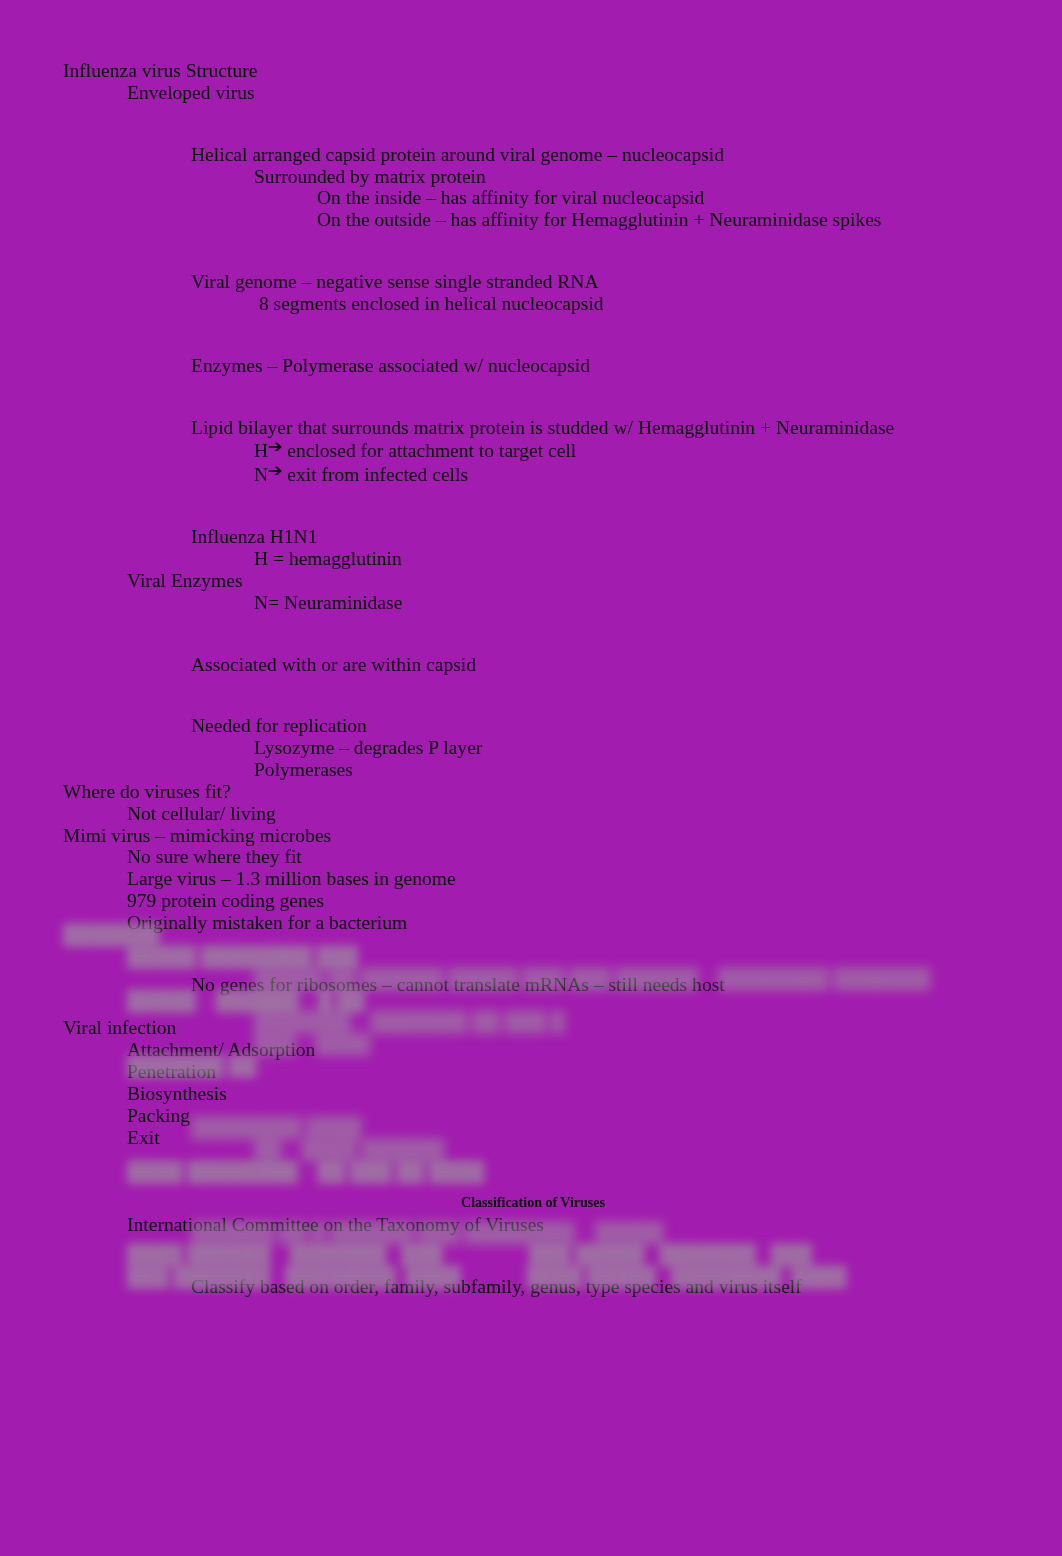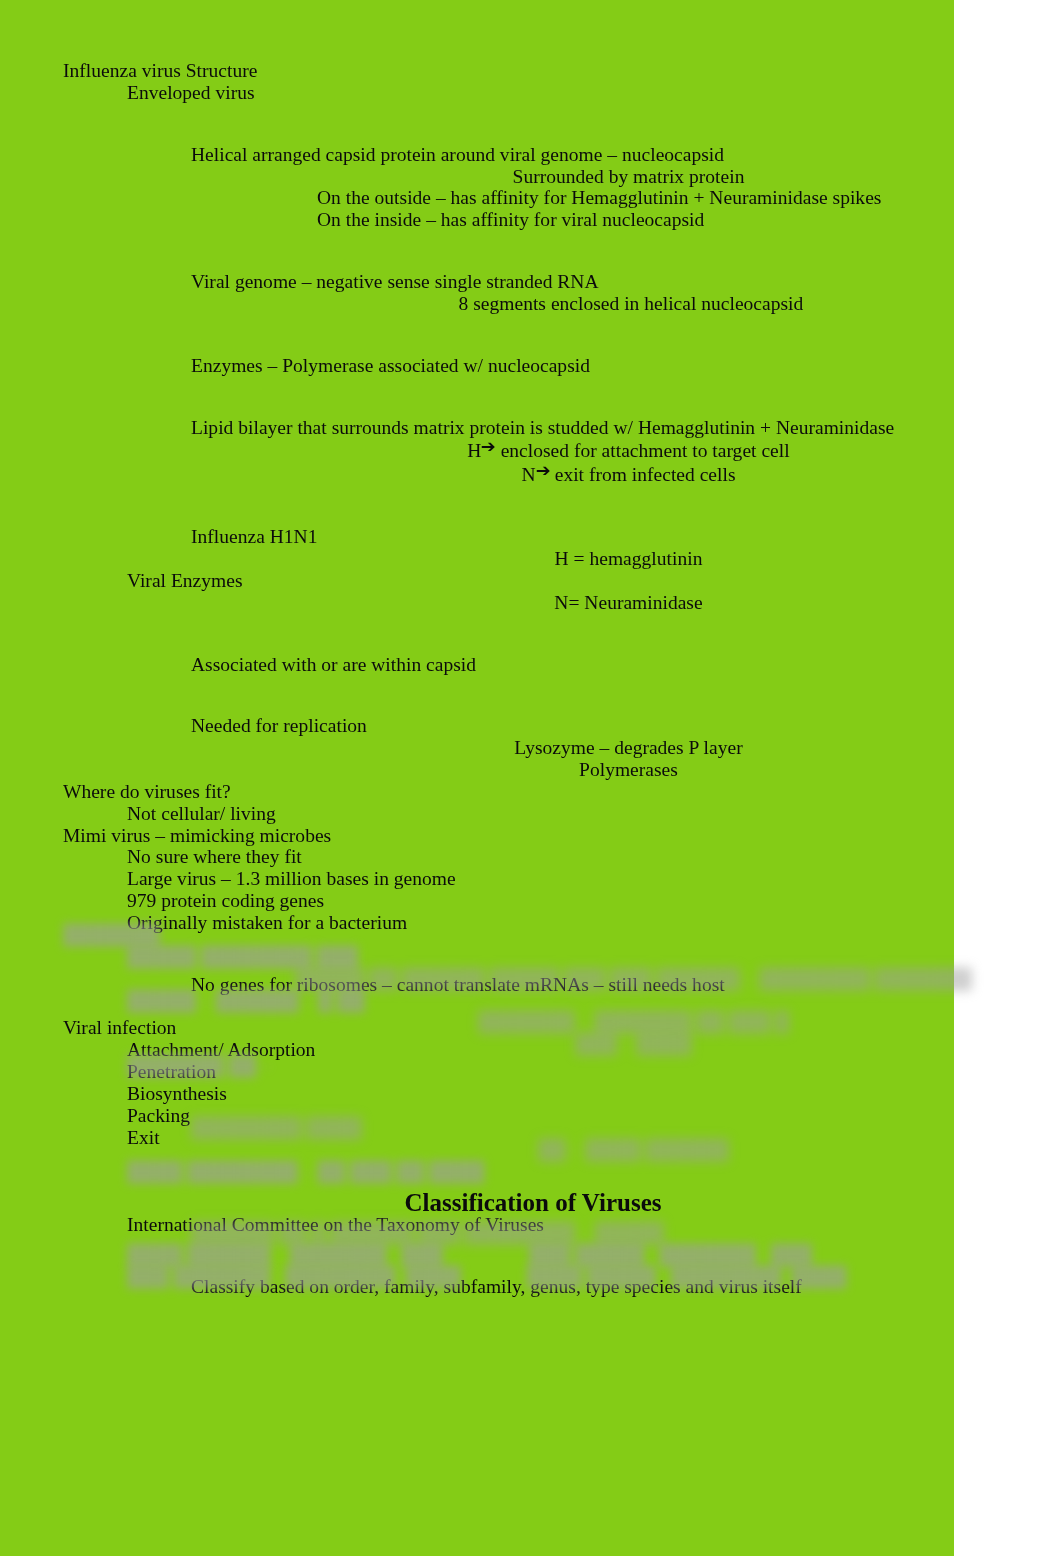--- a/index.html
+++ b/index.html
@@ -11,23 +11,23 @@
     width: 1062px;
     height: 1556px;
     position: relative;
     overflow: hidden;
     font-family: "Liberation Serif", "DejaVu Serif", serif;
   }
 
   #page {
     position: absolute;
     left: 0; top: 0;
-    width: 954px;
+    width: 1062px;
     height: 1556px;
-    background: #84cc16;
+    background: #a21caf;
   }
 
   .doc-body {
     position: absolute;
     left: 63px;
     top: 60px;
     width: 940px;
   }
 
   .line {
@@ -35,27 +35,27 @@
     line-height: 21.85px;
     color: #0b0b0b;
     white-space: pre;
     letter-spacing: 0.02px;
   }
 
   
   .i0 { padding-left: 0px; }
   .i1 { padding-left: 64px; }
   .i2 { padding-left: 128px; margin-top: 40px; }
-  .i3 { padding-left: 191px; text-align: center; }
+  .i3 { padding-left: 191px; }
   .i4 { padding-left: 254px; }
 
   .blank { height: 21.85px; }
 
   .centered-heading {
-    font-size: 25px;
+    font-size: 14px;
     line-height: 21.85px;
     font-weight: bold;
     color: #0b0b0b;
     text-align: center;
     width: 940px;
   }
 
   
   .arrow {
     display: inline-block;
@@ -87,22 +87,22 @@
 <body>
 
 <div id="page">
 
   <div class="doc-body">
 
     <div class="line i0">Influenza virus Structure</div>
     <div class="line i1">Enveloped virus</div>
     <div class="line i2">Helical arranged capsid protein around viral genome – nucleocapsid</div>
     <div class="line i3">Surrounded by matrix protein</div>
+    <div class="line i4">On the inside – has affinity for viral nucleocapsid</div>
     <div class="line i4">On the outside – has affinity for Hemagglutinin + Neuraminidase spikes</div>
-    <div class="line i4">On the inside – has affinity for viral nucleocapsid</div>
     <div class="line i2">Viral genome – negative sense single stranded RNA</div>
     <div class="line i3"> 8 segments enclosed in helical nucleocapsid</div>
     <div class="line i2">Enzymes – Polymerase associated w/ nucleocapsid</div>
     <div class="line i2">Lipid bilayer that surrounds matrix protein is studded w/ Hemagglutinin + Neuraminidase</div>
 
     <div class="line i3"><span>H</span><span class="arrow">➔</span><span> enclosed for attachment to target cell</span></div>
 
     <div class="line i3"><span>N</span><span class="arrow">➔</span><span> exit from infected cells</span></div>
 
     <div class="line i2">Influenza H1N1</div>

